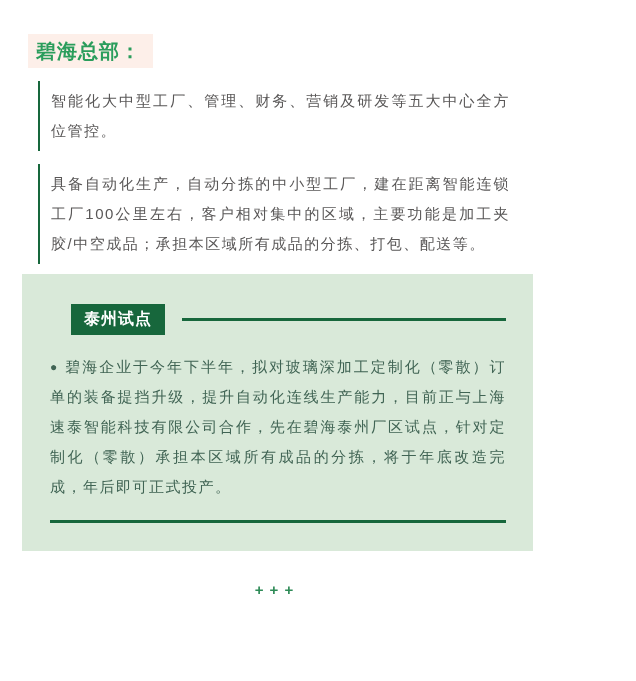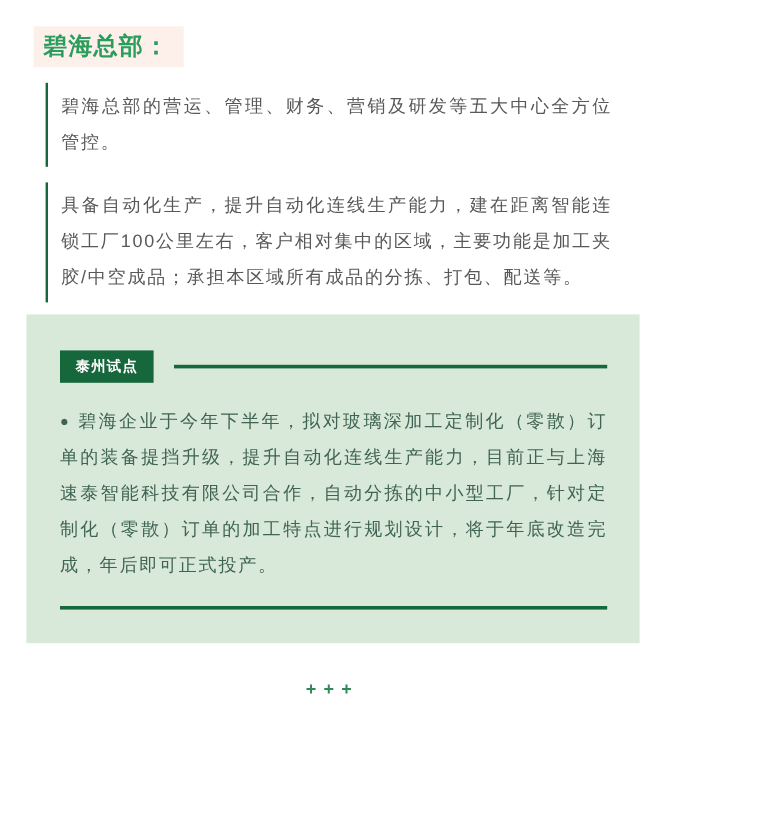--- a/index.html
+++ b/index.html
@@ -7,21 +7,21 @@
     padding: 0;
     background: #ffffff;
     font-family: "Liberation Sans", "DejaVu Sans", sans-serif;
   }
   .page {
     width: 554px;
     height: 681px;
     background: #ffffff;
     overflow: hidden;
     box-sizing: border-box;
-    padding-top: 22px;
+    padding-top: 34px;
   }
   .heading-wrap { margin-left: 28px; }
   .section-heading {
     display: inline-block;
     background: #fdefe9;
     color: #2a9d5c;
     font-size: 20px;
     font-weight: bold;
     line-height: 22px;
     padding: 6px 12px 6px 8px;
@@ -42,25 +42,26 @@
     background: #d9e9d9;
     padding: 30px 27px 28px 28px;
   }
   .badge-row {
     display: flex;
     align-items: center;
   }
   .pilot-badge {
     background: #17673c;
     color: #ffffff;
-    font-size: 12px;
+    font-size: 16px;
     font-weight: bold;
     letter-spacing: 1px;
     padding: 5px 13px;
     flex: 0 0 auto;
+    margin-left: 21px;
   }
   .badge-line {
     flex: 1 1 auto;
     height: 3px;
     background: #17673c;
     margin-left: 17px;
   }
   .pilot-para {
     margin-top: 17px;
     color: #406454;
@@ -90,34 +91,34 @@
 </style>
 </head>
 <body>
 
 <div class="page">
 
   <div class="section">
     <div class="heading-wrap">
       <span class="section-heading">碧海总部：</span>
     </div>
-    <div class="section-para">碧海总部的营运、管理、财务、营销及研发等五大中心全方位管控。</div>
+    <div class="section-para">智能化大中型工厂、管理、财务、营销及研发等五大中心全方位管控。</div>
   </div>
 
 
   <div class="section">
-    <div class="section-para">具备自动化生产，提升自动化连线生产能力，建在距离智能连锁工厂100公里左右，客户相对集中的区域，主要功能是加工夹胶/中空成品；承担本区域所有成品的分拣、打包、配送等。</div>
+    <div class="section-para">具备自动化生产，自动分拣的中小型工厂，建在距离智能连锁工厂100公里左右，客户相对集中的区域，主要功能是加工夹胶/中空成品；承担本区域所有成品的分拣、打包、配送等。</div>
   </div>
 
   <div class="pilot-box">
     <div class="badge-row">
       <span class="pilot-badge">泰州试点</span>
       <span class="badge-line"></span>
     </div>
     <div class="pilot-para">
-      <span class="bullet">●</span><span>碧海企业于今年下半年，拟对玻璃深加工定制化（零散）订单的装备提挡升级，提升自动化连线生产能力，目前正与上海速泰智能科技有限公司合作，自动分拣的中小型工厂，针对定制化（零散）订单的加工特点进行规划设计，将于年底改造完成，年后即可正式投产。</span>
+      <span class="bullet">●</span><span>碧海企业于今年下半年，拟对玻璃深加工定制化（零散）订单的装备提挡升级，提升自动化连线生产能力，目前正与上海速泰智能科技有限公司合作，先在碧海泰州厂区试点，针对定制化（零散）承担本区域所有成品的分拣，将于年底改造完成，年后即可正式投产。</span>
     </div>
     <div class="bottom-line"></div>
   </div>
 
   <div class="footer-deco">+++</div>
 
 </div>
 
 </body></html>

